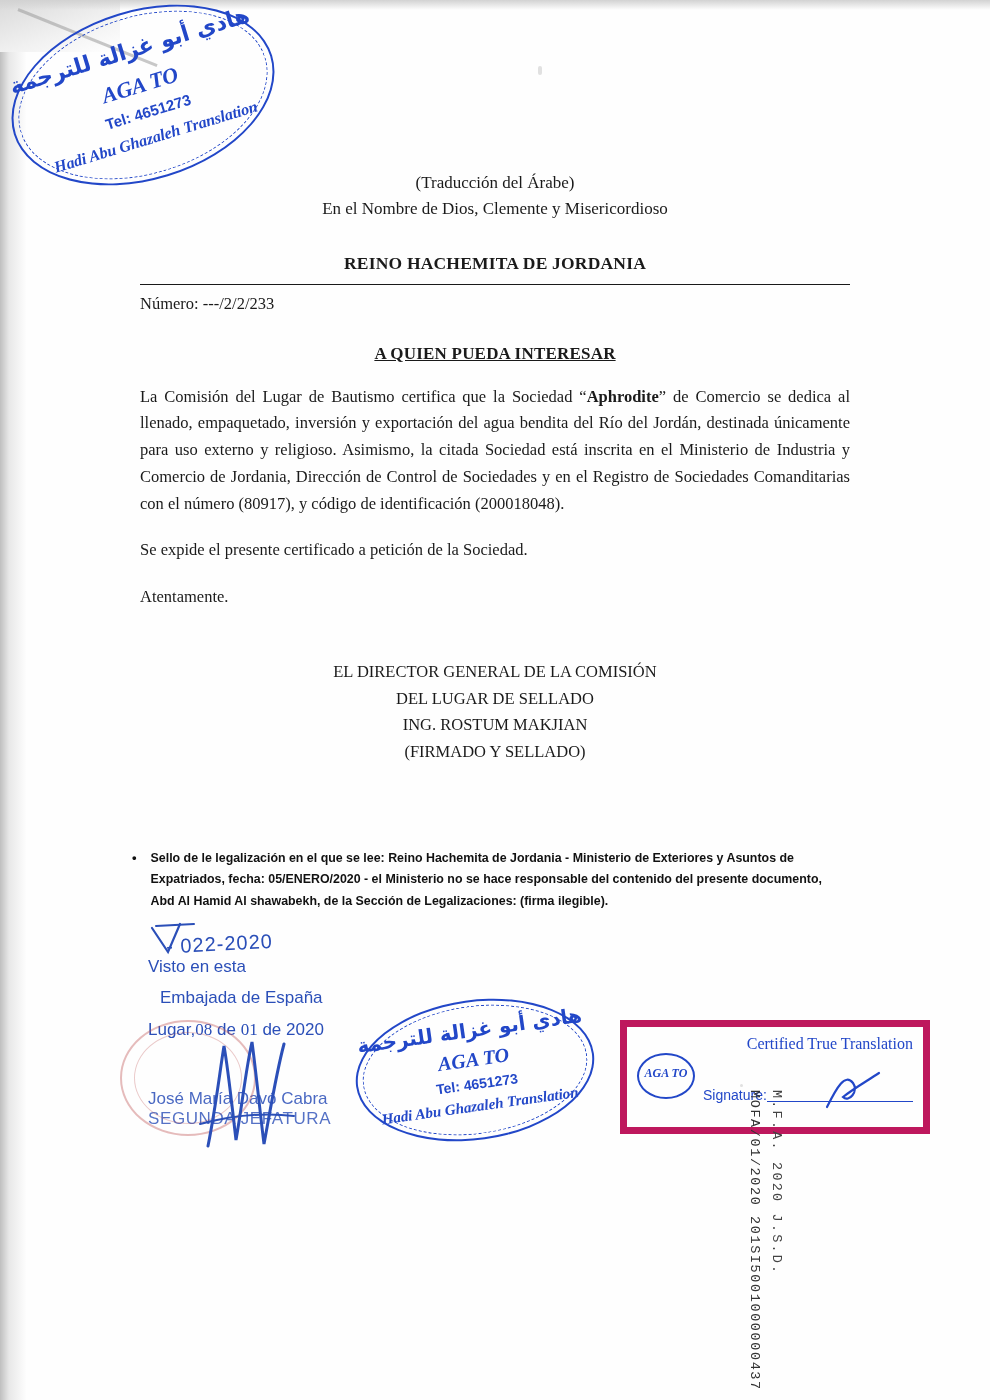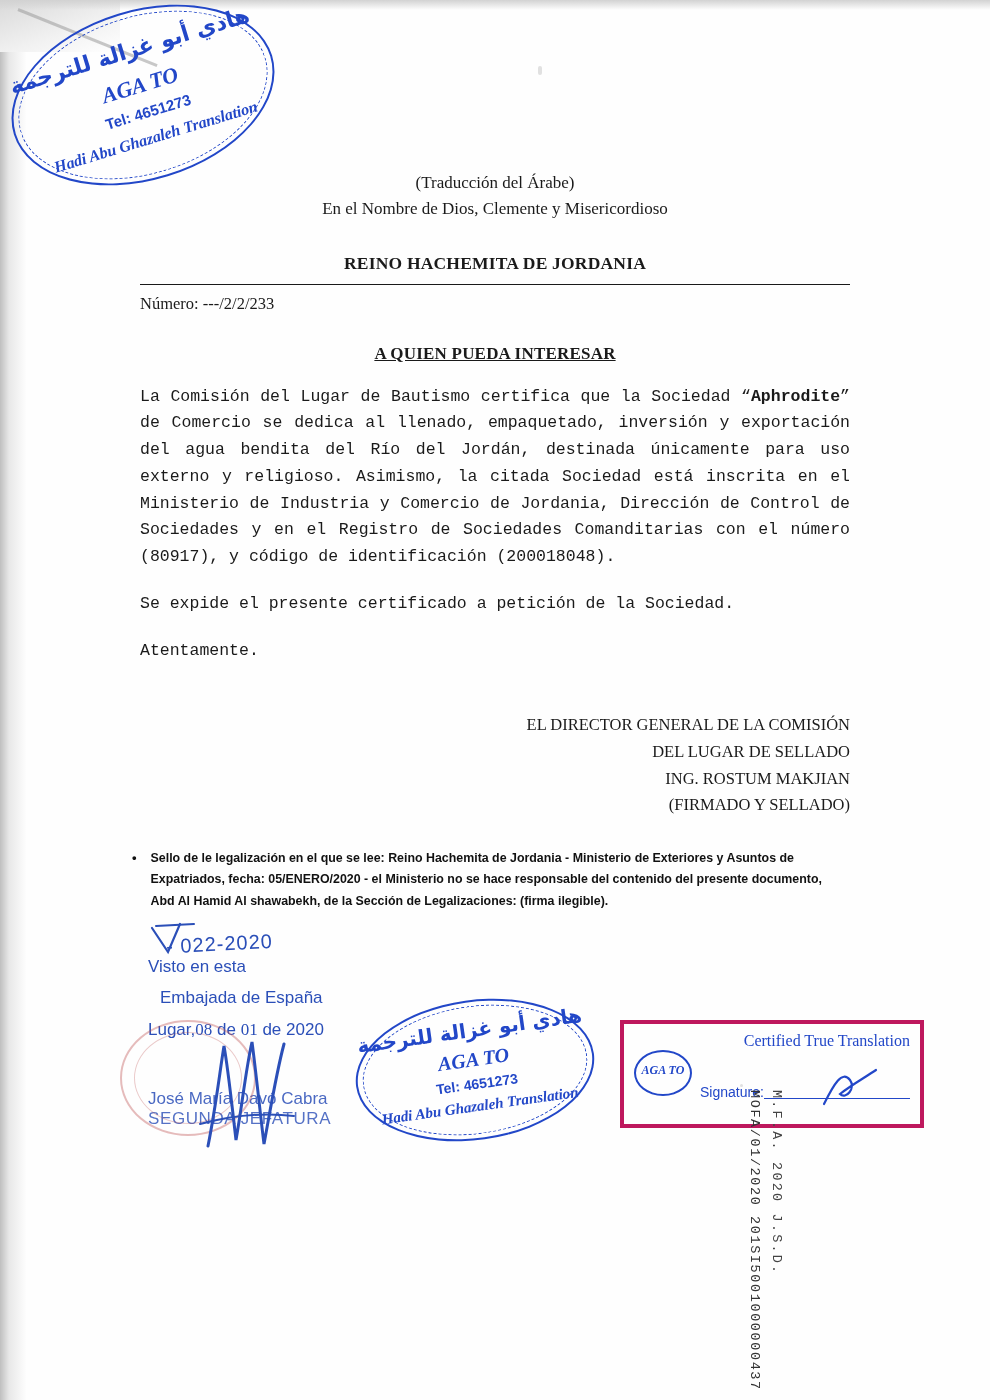--- a/index.html
+++ b/index.html
@@ -88,26 +88,25 @@
     font-weight: bold;
     font-size: 17px;
     text-decoration: underline;
     letter-spacing: .2px;
   }
   .para {
     margin-top: 20px;
     font-size: 16.5px;
     line-height: 1.62;
     text-align: justify;
-    font-family: Liberation Mono, monospace;
   }
   .para.single { text-align: left; }
   .sig-block {
     margin-top: 48px;
-    text-align: right;
+    text-align: center;
     font-size: 16.5px;
     line-height: 1.62;
   }
 
   
   .note {
     position: absolute;
     left: 132px;
     top: 848px;
     width: 716px;
@@ -261,21 +260,21 @@
   #stamp-mid .arabic { top: 18px; font-size: 20px; }
   #stamp-mid .logo   { top: 48px; font-size: 20px; }
   #stamp-mid .tel    { top: 76px; font-size: 14px; }
   #stamp-mid .latin  { top: 98px; font-size: 15px; }
 
   
   .ctt-box {
     position: absolute;
     left: 620px; top: 1020px;
     width: 296px; height: 100px;
-    border: 4px solid #be185d;
+    border: 7px solid #be185d;
     color: #2247c8;
     font-family: "Liberation Sans", sans-serif;
   }
   .ctt-title {
     position: absolute;
     right: 10px; top: 8px;
     font-family: "Liberation Serif", serif;
     font-size: 16px;
   }
   .ctt-sig-label {

